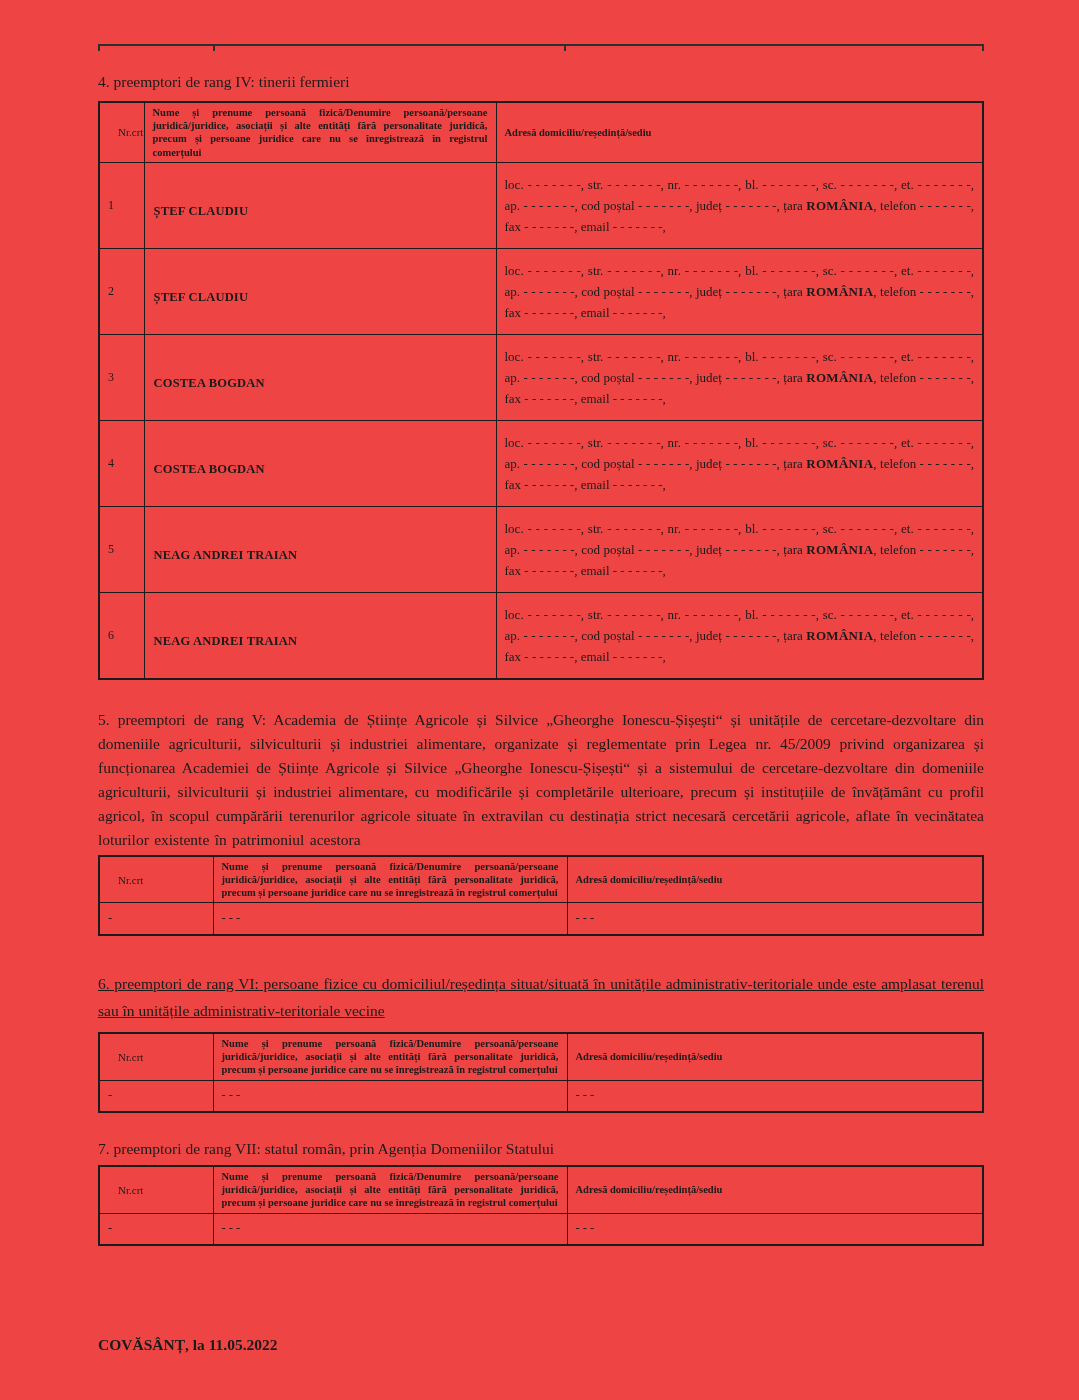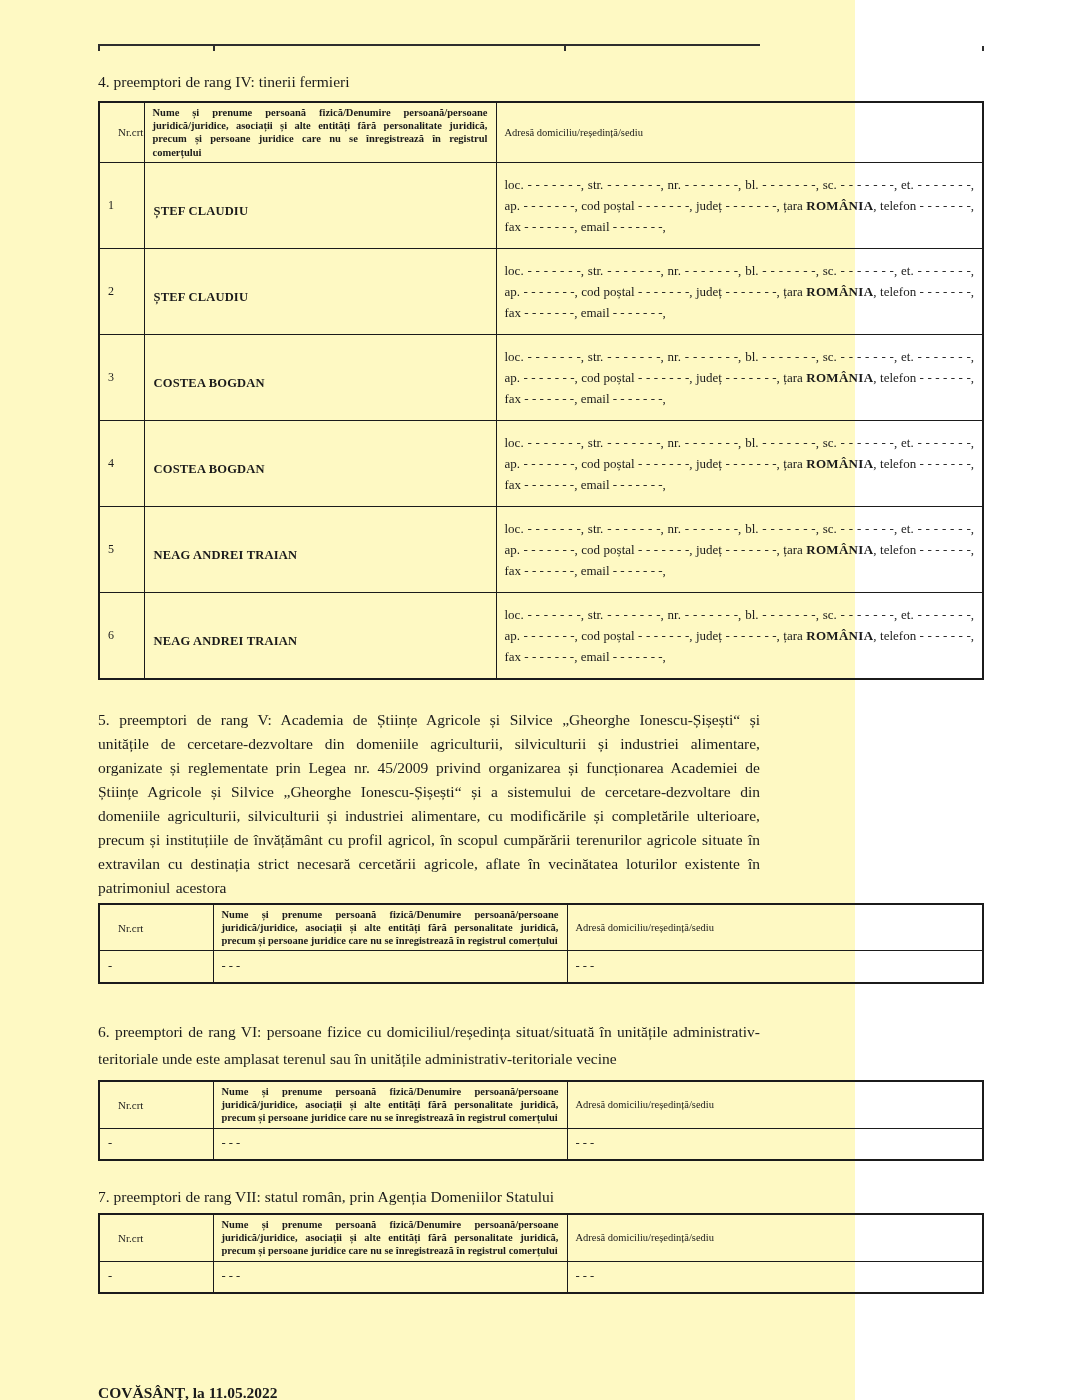--- a/index.html
+++ b/index.html
@@ -1,20 +1,20 @@
 <!DOCTYPE html>
 <html><head>
 <meta charset="utf-8">
 <style>
   html, body { margin: 0; padding: 0; background: #ffffff; }
   .page {
     position: relative;
-    width: 855px; height: 1400px;
+    width: 1079px; height: 1400px;
     box-sizing: border-box;
-    background: #fef9c3;
+    background: #ef4444;
     padding: 44px 95px 0 98px;
     font-family: "Liberation Serif", serif;
     color: #1b1b1b;
   }
   
   .top-rule { position: relative; border-top: 2.5px solid #2e2e2e; height: 0; }
   .top-rule .tick { position: absolute; top: 0; width: 2px; height: 5px; background: #2e2e2e; }
 
   .sec-title { font-size: 15.5px; line-height: 20px; margin: 26px 0 9px 0; }
   .sec-title-wrap { font-size: 15.5px; line-height: 27px; text-align: justify; margin: 30px 0 8px 0; }
@@ -24,35 +24,35 @@
     text-align: justify; word-spacing: 1.5px;
     margin: 28px 0 3px 0;
   }
 
   table.tbl { border-collapse: collapse; width: 886px; table-layout: fixed; }
   table.tbl td, table.tbl th { border: 1.5px solid #1b1b1b; vertical-align: middle; box-sizing: border-box; }
   table.tbl { border: 2px solid #1b1b1b; }
 
   th.h-nr  { font-weight: normal; font-size: 11px; text-align: left; padding: 2px 4px 2px 18px; }
   th.h-name{ font-weight: bold; font-size: 10.5px; line-height: 13.2px; text-align: justify; padding: 3px 8px; }
-  th.h-addr{ font-weight: normal; font-size: 10.5px; text-align: left; padding: 14px 8px; }
+  th.h-addr{ font-weight: bold; font-size: 10.5px; text-align: left; padding: 14px 8px; }
   tr.hdr   { height: 46px; }
 
   tr.row-big { height: 67px; }
   td.c-nr   { font-size: 12px; padding: 2px 4px 2px 8px; }
   td.c-name { font-weight: bold; font-size: 12.5px; letter-spacing: 0.2px; padding: 14px 4px 2px 9px; }
   td.c-addr { padding: 11px 8px; }
   .a-line { font-size: 13px; line-height: 21px; white-space: normal; }
   .a-line.j { text-align: justify; text-align-last: justify; }
   .a-line b { letter-spacing: 0.3px; }
 
   tr.row-empty { height: 32px; }
   tr.row-empty td { font-size: 12.5px; }
 
-  .mt-s6 { margin-top: 34px; }
+  .mt-s6 { margin-top: 34px; text-decoration: underline; }
   .mt-s7 { margin-top: 26px; margin-bottom: 6px; }
 
   .f-place { font-size: 15.5px; font-weight: bold; margin-top: 90px; }
   .f-role  { font-size: 15.5px; margin-top: 48px; }
   .f-name  { font-size: 15.5px; font-weight: bold; margin-top: 7px; }
   .f-dots  { font-size: 13px; letter-spacing: 0.9px; margin-top: 38px; white-space: nowrap; }
   .f-cap   { font-size: 13.5px; margin-top: 5px; }
 </style>
 </head>
 <body>

